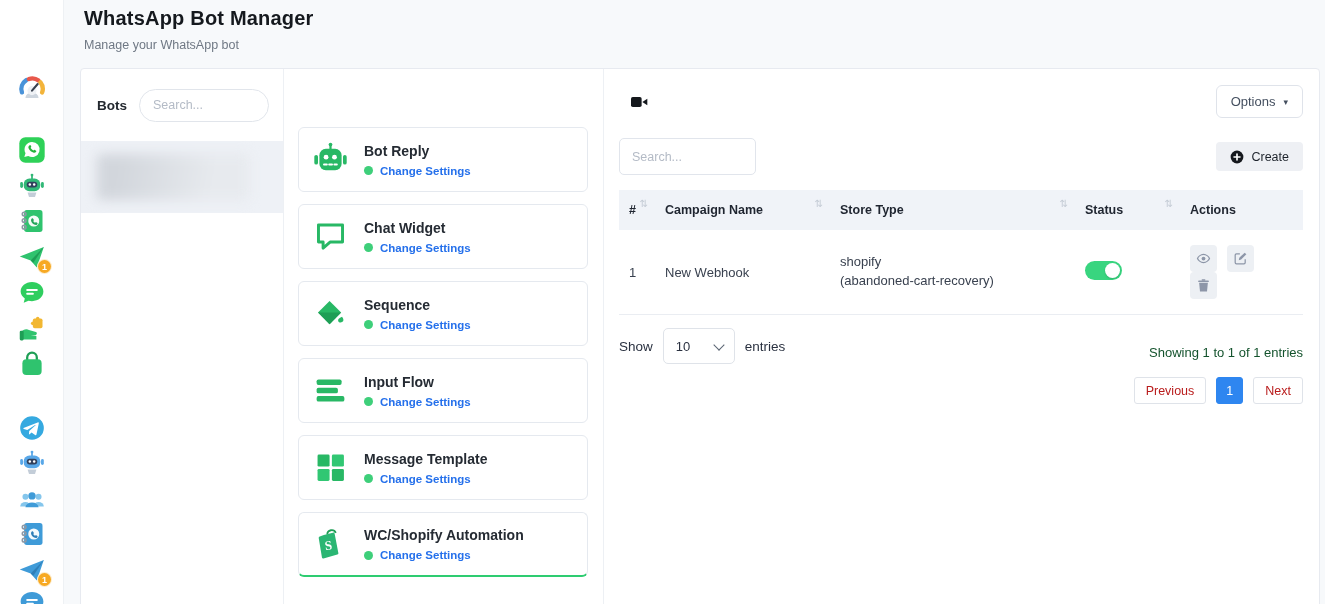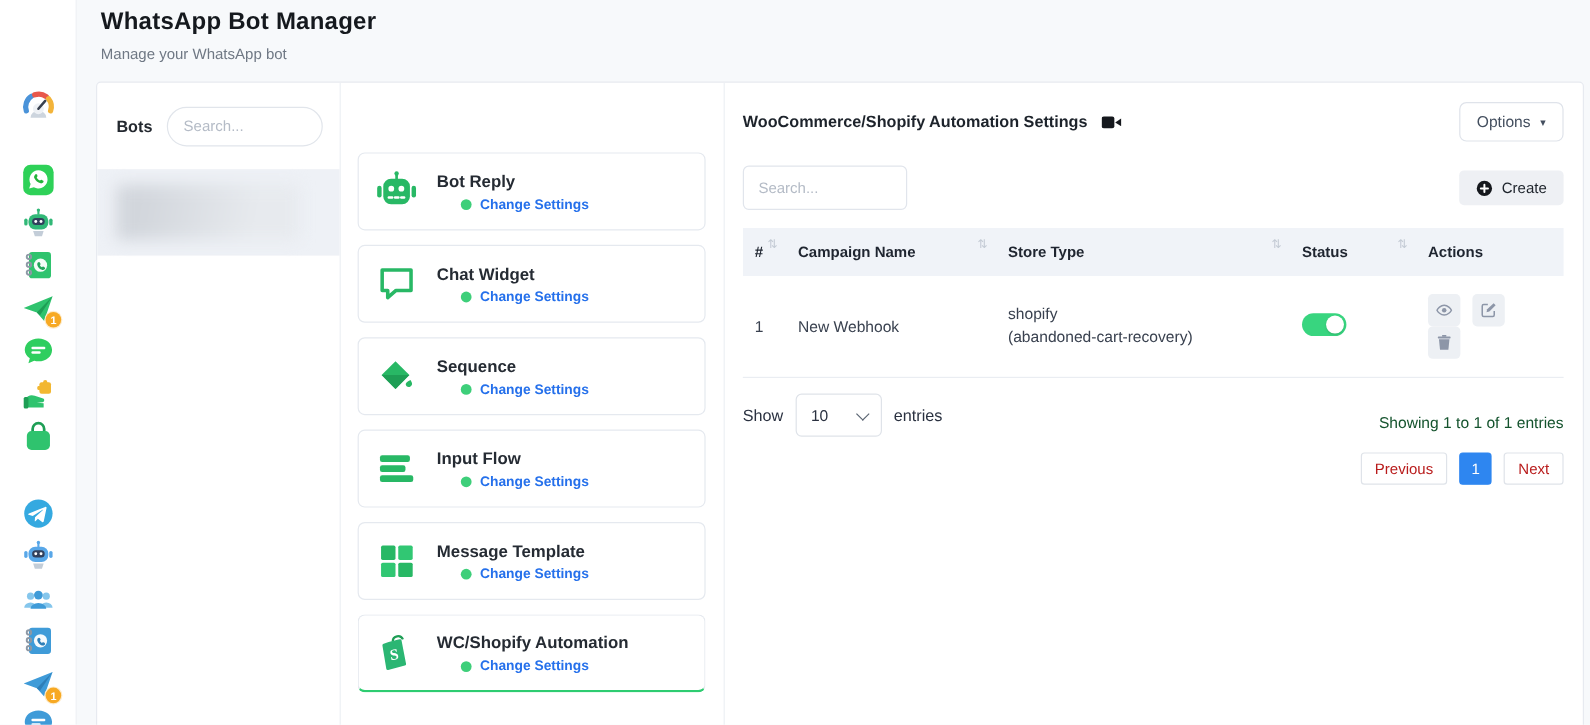--- a/index.html
+++ b/index.html
@@ -31,21 +31,21 @@
   .bot-blur { width: 152px; height: 46px; border-radius: 3px; background: linear-gradient(100deg, #d2d6dc 15%, #e7eaee 75%); filter: blur(6px); }
   
   .col-modules { width: 320px; border-right: 1px solid #edf0f4; flex-shrink: 0; padding: 20px 15px 0 14px; }
   .modules-title { font-size: 13.5px; font-weight: bold; color: #23282f; }
   .modules-list { margin-top: 38px; }
   .module-card { display: flex; align-items: center; gap: 15px; height: 65px; border: 1px solid #e5e9ef; border-radius: 6px; padding: 0 10px 0 13px; margin-bottom: 12px; background: #fff; cursor: pointer; }
   .module-card.active { border-bottom: 2px solid #2ecc71; }
   .module-icon { width: 37px; height: 37px; flex-shrink: 0; }
   .module-icon svg { width: 37px; height: 37px; display: block; }
   .module-title { font-size: 14px; font-weight: bold; color: #252b33; margin-bottom: 6px; }
-  .module-link { display: flex; align-items: center; gap: 7px; margin-left: 20px; }
+  .module-link { display: flex; align-items: center; gap: 7px; }
   .dot { width: 9px; height: 9px; border-radius: 50%; background: #3ecf7a; }
   .cs-link { font-size: 11.5px; font-weight: bold; color: #2570eb; text-decoration: none; cursor: pointer; }
   
   .col-main { flex: 1; min-width: 0; padding: 16px 16px 0 15px; }
   .main-head { display: flex; align-items: center; }
   .main-title { font-size: 13.5px; font-weight: bold; color: #1d232b; }
   .video-icon { margin-left: 12px; display: inline-flex; }
   .options-btn { margin-left: auto; height: 33px; padding: 0 14px; border: 1px solid #dfe3ea; border-radius: 6px; background: #fff; font-size: 13px; color: #444f5f; display: flex; align-items: center; gap: 8px; cursor: pointer; font-family: inherit; }
   .caret { font-size: 9px; color: #444f5f; }
   .toolbar { display: flex; align-items: center; margin-top: 20px; }
@@ -333,21 +333,20 @@
             <a class="cs-link">Change Settings</a>
           </div>
         </div>
       </div>
 
     </div>
   </section>
 
   <section class="col-main">
     <div class="main-head">
-      <span class="main-title">WooCommerce/Shopify Automation Settings</span>
       <span class="video-icon">
           <svg width="17" height="14" viewBox="0 0 24 18">
         <rect x="0" y="2" width="15" height="14" rx="2.5" fill="#15181d"></rect>
         <path d="M16 9 L23 4.5 v9 z" fill="#15181d"></path>
       </svg>
         </span>
       <button class="options-btn">
         <span>Options</span>
         <span class="caret">▾</span>
       </button>

